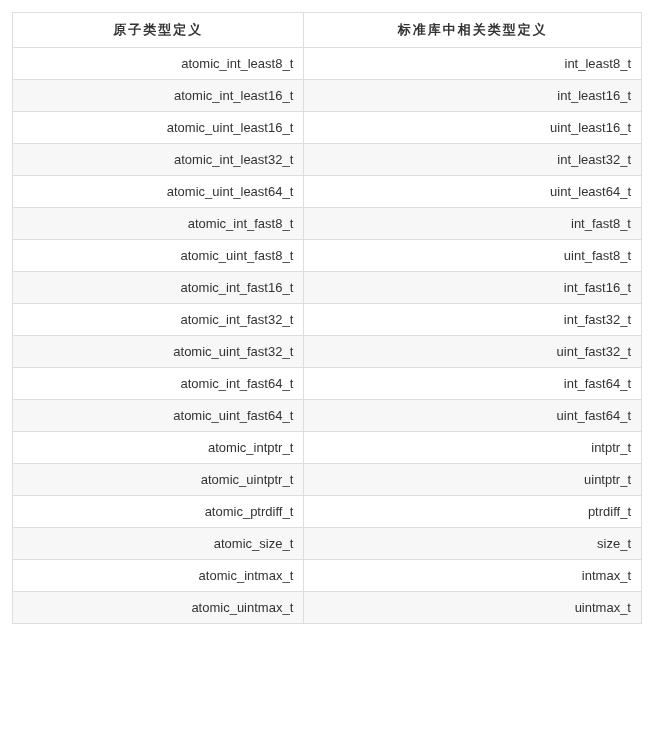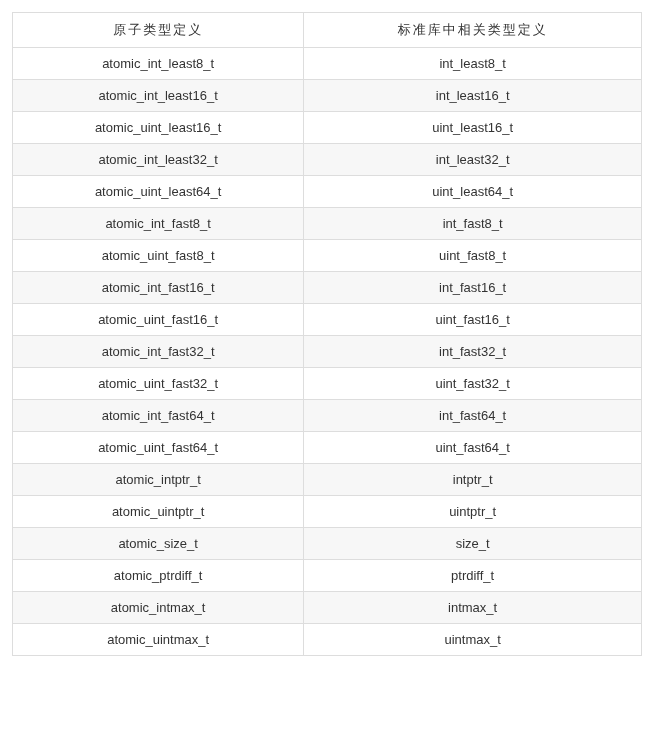--- a/index.html
+++ b/index.html
@@ -12,34 +12,34 @@
       background: #ffffff;
       padding: 12px;
       width: 654px;
     }
     table {
       width: 100%;
       border-collapse: collapse;
       border: 1px solid #ddd;
     }
     th {
-      font-weight: normal;
+      font-weight: bold;
       font-size: 13px;
       text-align: center;
       padding: 8px 10px;
       border: 1px solid #ddd;
       background: #ffffff;
       letter-spacing: 2px;
       color: #333;
     }
     td {
       font-size: 13px;
       padding: 8px 10px;
       border: 1px solid #ddd;
-      text-align: center;
+      text-align: right;
       color: #333;
     }
     tbody tr:nth-child(even) {
       background: #f7f7f7;
     }
     tbody tr:nth-child(odd) {
       background: #ffffff;
     }
   </style>
 </head>
@@ -79,24 +79,20 @@
       </tr>
       <tr>
         <td>atomic_uint_fast8_t</td>
         <td>uint_fast8_t</td>
       </tr>
       <tr>
         <td>atomic_int_fast16_t</td>
         <td>int_fast16_t</td>
       </tr>
       <tr>
-        <td>atomic_uint_fast16_t</td>
-        <td>uint_fast16_t</td>
-      </tr>
-      <tr>
         <td>atomic_int_fast32_t</td>
         <td>int_fast32_t</td>
       </tr>
       <tr>
         <td>atomic_uint_fast32_t</td>
         <td>uint_fast32_t</td>
       </tr>
       <tr>
         <td>atomic_int_fast64_t</td>
         <td>int_fast64_t</td>
@@ -107,26 +103,26 @@
       </tr>
       <tr>
         <td>atomic_intptr_t</td>
         <td>intptr_t</td>
       </tr>
       <tr>
         <td>atomic_uintptr_t</td>
         <td>uintptr_t</td>
       </tr>
       <tr>
+        <td>atomic_ptrdiff_t</td>
+        <td>ptrdiff_t</td>
+      </tr>
+      <tr>
         <td>atomic_size_t</td>
         <td>size_t</td>
-      </tr>
-      <tr>
-        <td>atomic_ptrdiff_t</td>
-        <td>ptrdiff_t</td>
       </tr>
       <tr>
         <td>atomic_intmax_t</td>
         <td>intmax_t</td>
       </tr>
       <tr>
         <td>atomic_uintmax_t</td>
         <td>uintmax_t</td>
       </tr>
     </tbody>

